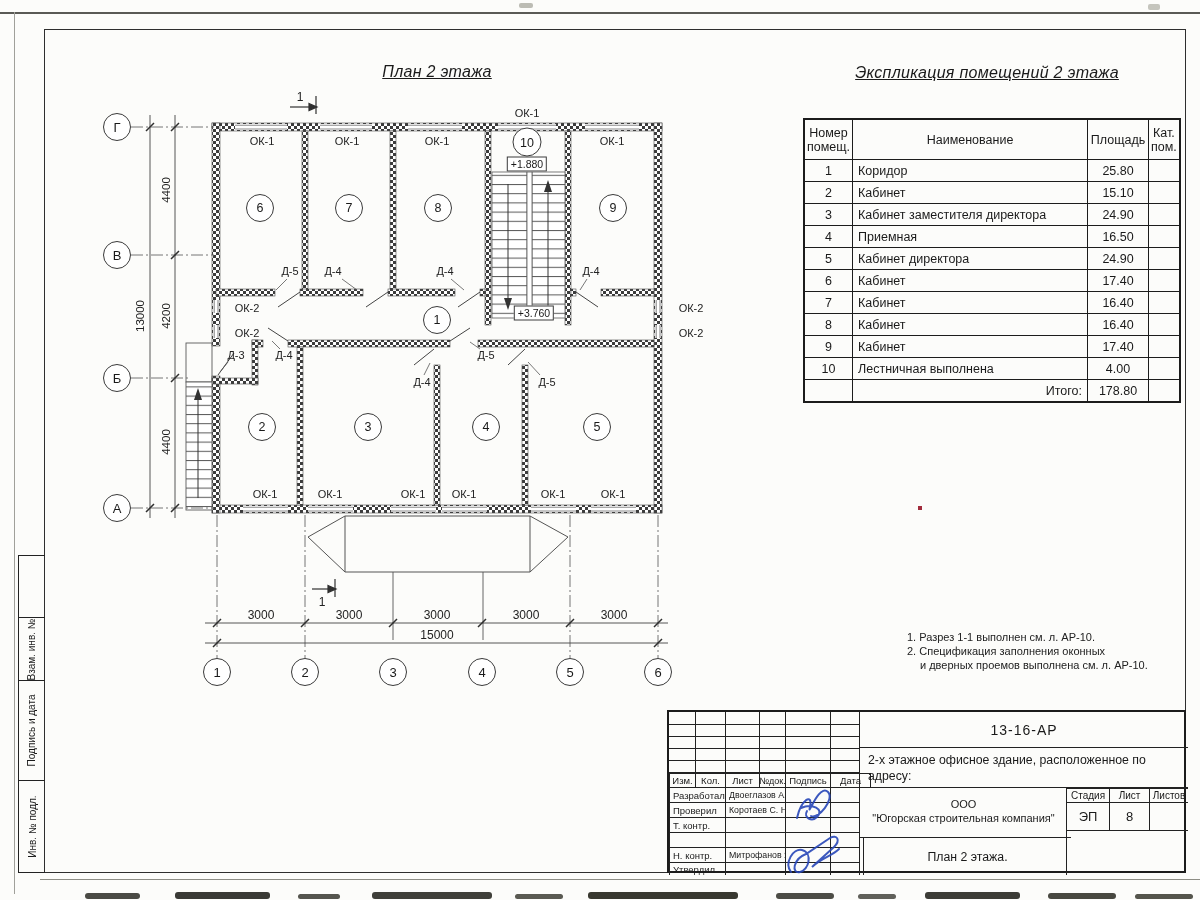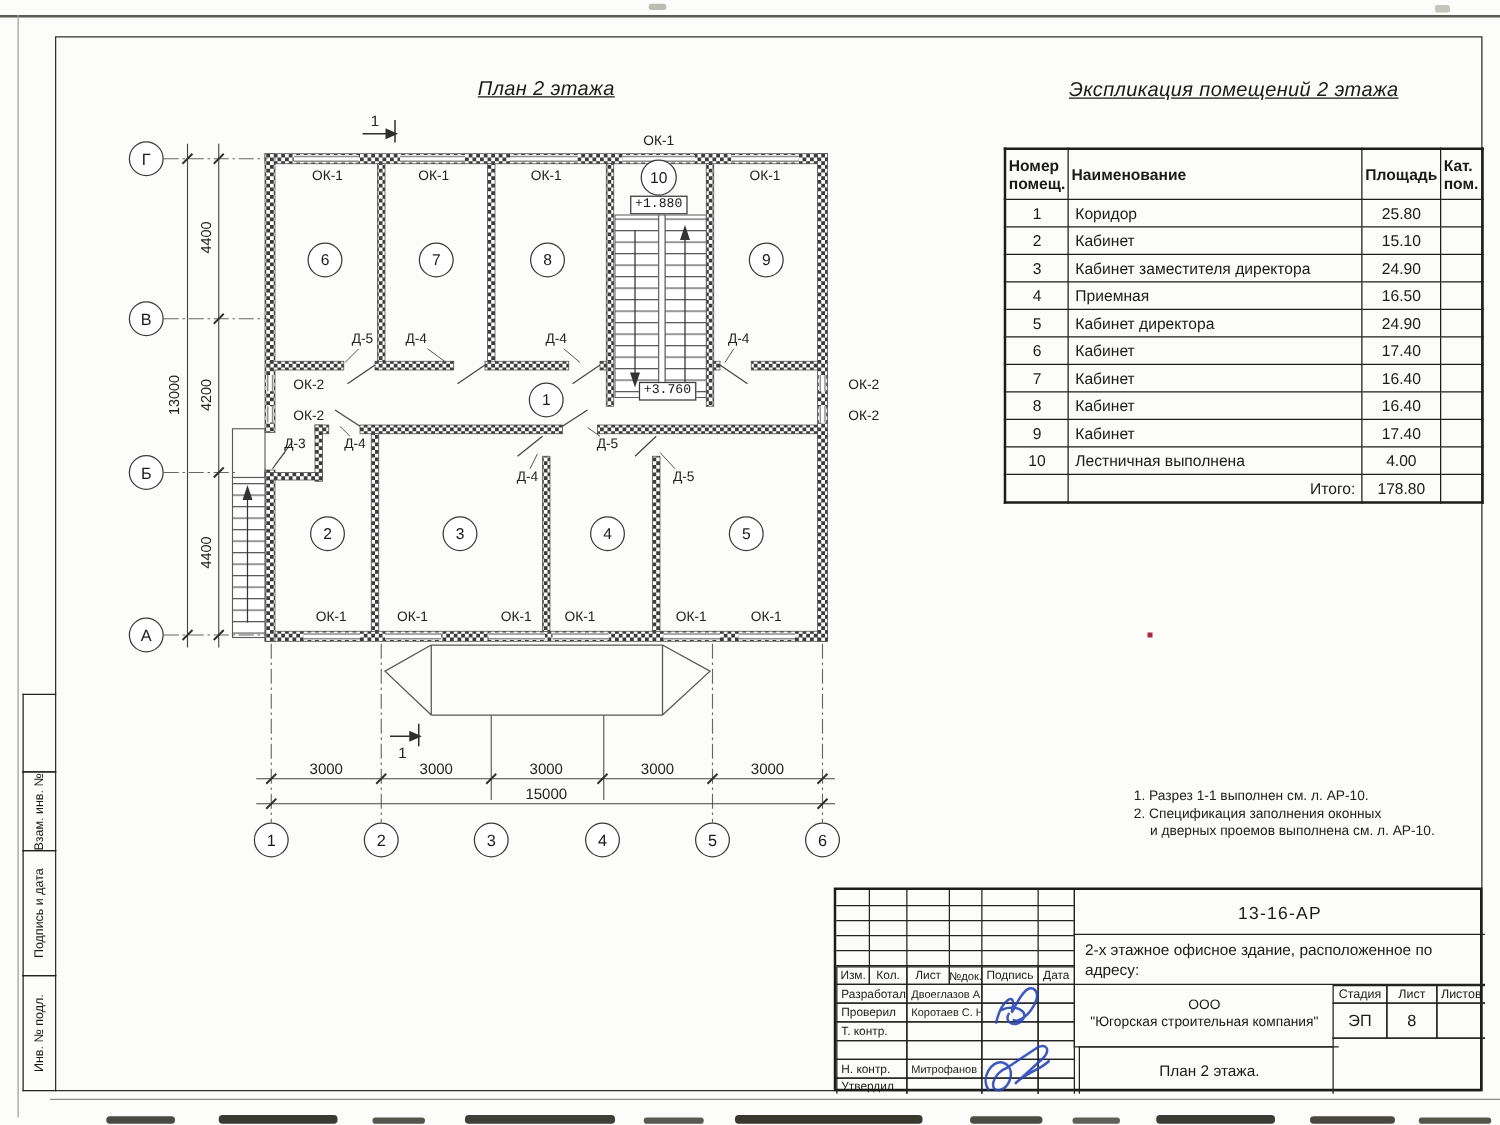--- a/index.html
+++ b/index.html
@@ -6,28 +6,28 @@
   .sheet{position:relative;width:1200px;height:900px;background:#fcfcfa;overflow:hidden;
          font-family:"Liberation Sans",sans-serif;color:#1a1a1a;}
   .abs{position:absolute;}
   
   .pl{position:absolute;transform:translate(-50%,-50%);font-size:11px;white-space:nowrap;color:#222;}
   .pv{position:absolute;transform:translate(-50%,-50%) rotate(-90deg);font-size:11.5px;white-space:nowrap;color:#222;}
   .dim{position:absolute;transform:translate(-50%,-50%);font-size:12px;white-space:nowrap;color:#222;}
   .rc{position:absolute;width:26px;height:26px;border:1.2px solid #3a3a3a;border-radius:50%;background:#fff;
       display:flex;align-items:center;justify-content:center;font-size:12.5px;transform:translate(-50%,-50%);}
   .lvl{position:absolute;transform:translate(-50%,-50%);border:1px solid #3a3a3a;background:#fff;
-       font-size:10.5px;line-height:13px;padding:0 3px;white-space:nowrap;font-family:Liberation Mono, monospace;}
+       font-size:10.5px;line-height:13px;padding:0 3px;white-space:nowrap;}
   .h1i{position:absolute;transform:translate(-50%,-50%);font-style:italic;font-size:16px;
        text-decoration:underline;white-space:nowrap;letter-spacing:.3px;}
   
   table.expl{position:absolute;left:803px;top:118px;border-collapse:collapse;table-layout:fixed;
              font-size:12.5px;background:#fff0;}
   table.expl td{border:1.4px solid #1c1c1c;padding:0 5px;height:21px;overflow:hidden;}
-  table.expl tr.hdr td{height:39px;padding:0 2px;font-weight:bold;}
+  table.expl tr.hdr td{height:39px;text-align:center;padding:0 2px;}
   .tcenter{text-align:center;} .tright{text-align:right;}
   
   .cell{position:absolute;border:1px solid #222;box-sizing:border-box;display:flex;
         align-items:center;justify-content:center;overflow:hidden;white-space:nowrap;background:transparent;}
   .cl{justify-content:flex-start;padding-left:3px;}
   .notes{position:absolute;left:907px;top:630px;font-size:11px;line-height:14px;color:#222;}
   .rot{transform:rotate(-90deg);white-space:nowrap;font-size:10px;}
 </style>
 </head>
 <body>
@@ -335,21 +335,21 @@
     <div class="abs" style="left:0;top:12px;width:190px;height:1px;background:#222;"></div>
     <div class="abs" style="left:0;top:24px;width:190px;height:1px;background:#222;"></div>
     <div class="abs" style="left:0;top:36px;width:190px;height:1px;background:#222;"></div>
     <div class="abs" style="left:0;top:48px;width:190px;height:1px;background:#222;"></div>
 
     <div class="cell" style="left:0;top:61px;width:27px;height:15px;font-size:9.5px;">Изм.</div>
     <div class="cell" style="left:26px;top:61px;width:31px;height:15px;font-size:9.5px;">Кол.</div>
     <div class="cell" style="left:56px;top:61px;width:35px;height:15px;font-size:9.5px;">Лист</div>
     <div class="cell" style="left:90px;top:61px;width:27px;height:15px;font-size:9px;">№док.</div>
     <div class="cell" style="left:116px;top:61px;width:46px;height:15px;font-size:9.5px;">Подпись</div>
-    <div class="cell" style="left:161px;top:61px;width:30px;height:15px;font-size:9.5px;">Дата</div>
+    <div class="cell" style="left:161px;top:61px;width:41px;height:15px;font-size:9.5px;">Дата</div>
 
     <div class="cell cl" style="left:0;top:75px;width:57px;height:16px;font-size:9.5px;">Разработал</div>
     <div class="cell cl" style="left:56px;top:75px;width:61px;height:16px;font-size:8.8px;">Двоеглазов А. В.</div>
     <div class="cell" style="left:116px;top:75px;width:46px;height:16px;"></div>
     <div class="cell" style="left:161px;top:75px;width:30px;height:16px;"></div>
     <div class="cell cl" style="left:0;top:90px;width:57px;height:16px;font-size:9.5px;">Проверил</div>
     <div class="cell cl" style="left:56px;top:90px;width:61px;height:16px;font-size:8.8px;">Коротаев С. Н.</div>
     <div class="cell" style="left:116px;top:90px;width:46px;height:16px;"></div>
     <div class="cell" style="left:161px;top:90px;width:30px;height:16px;"></div>
     <div class="cell cl" style="left:0;top:105px;width:57px;height:16px;font-size:9.5px;">Т. контр.</div>

